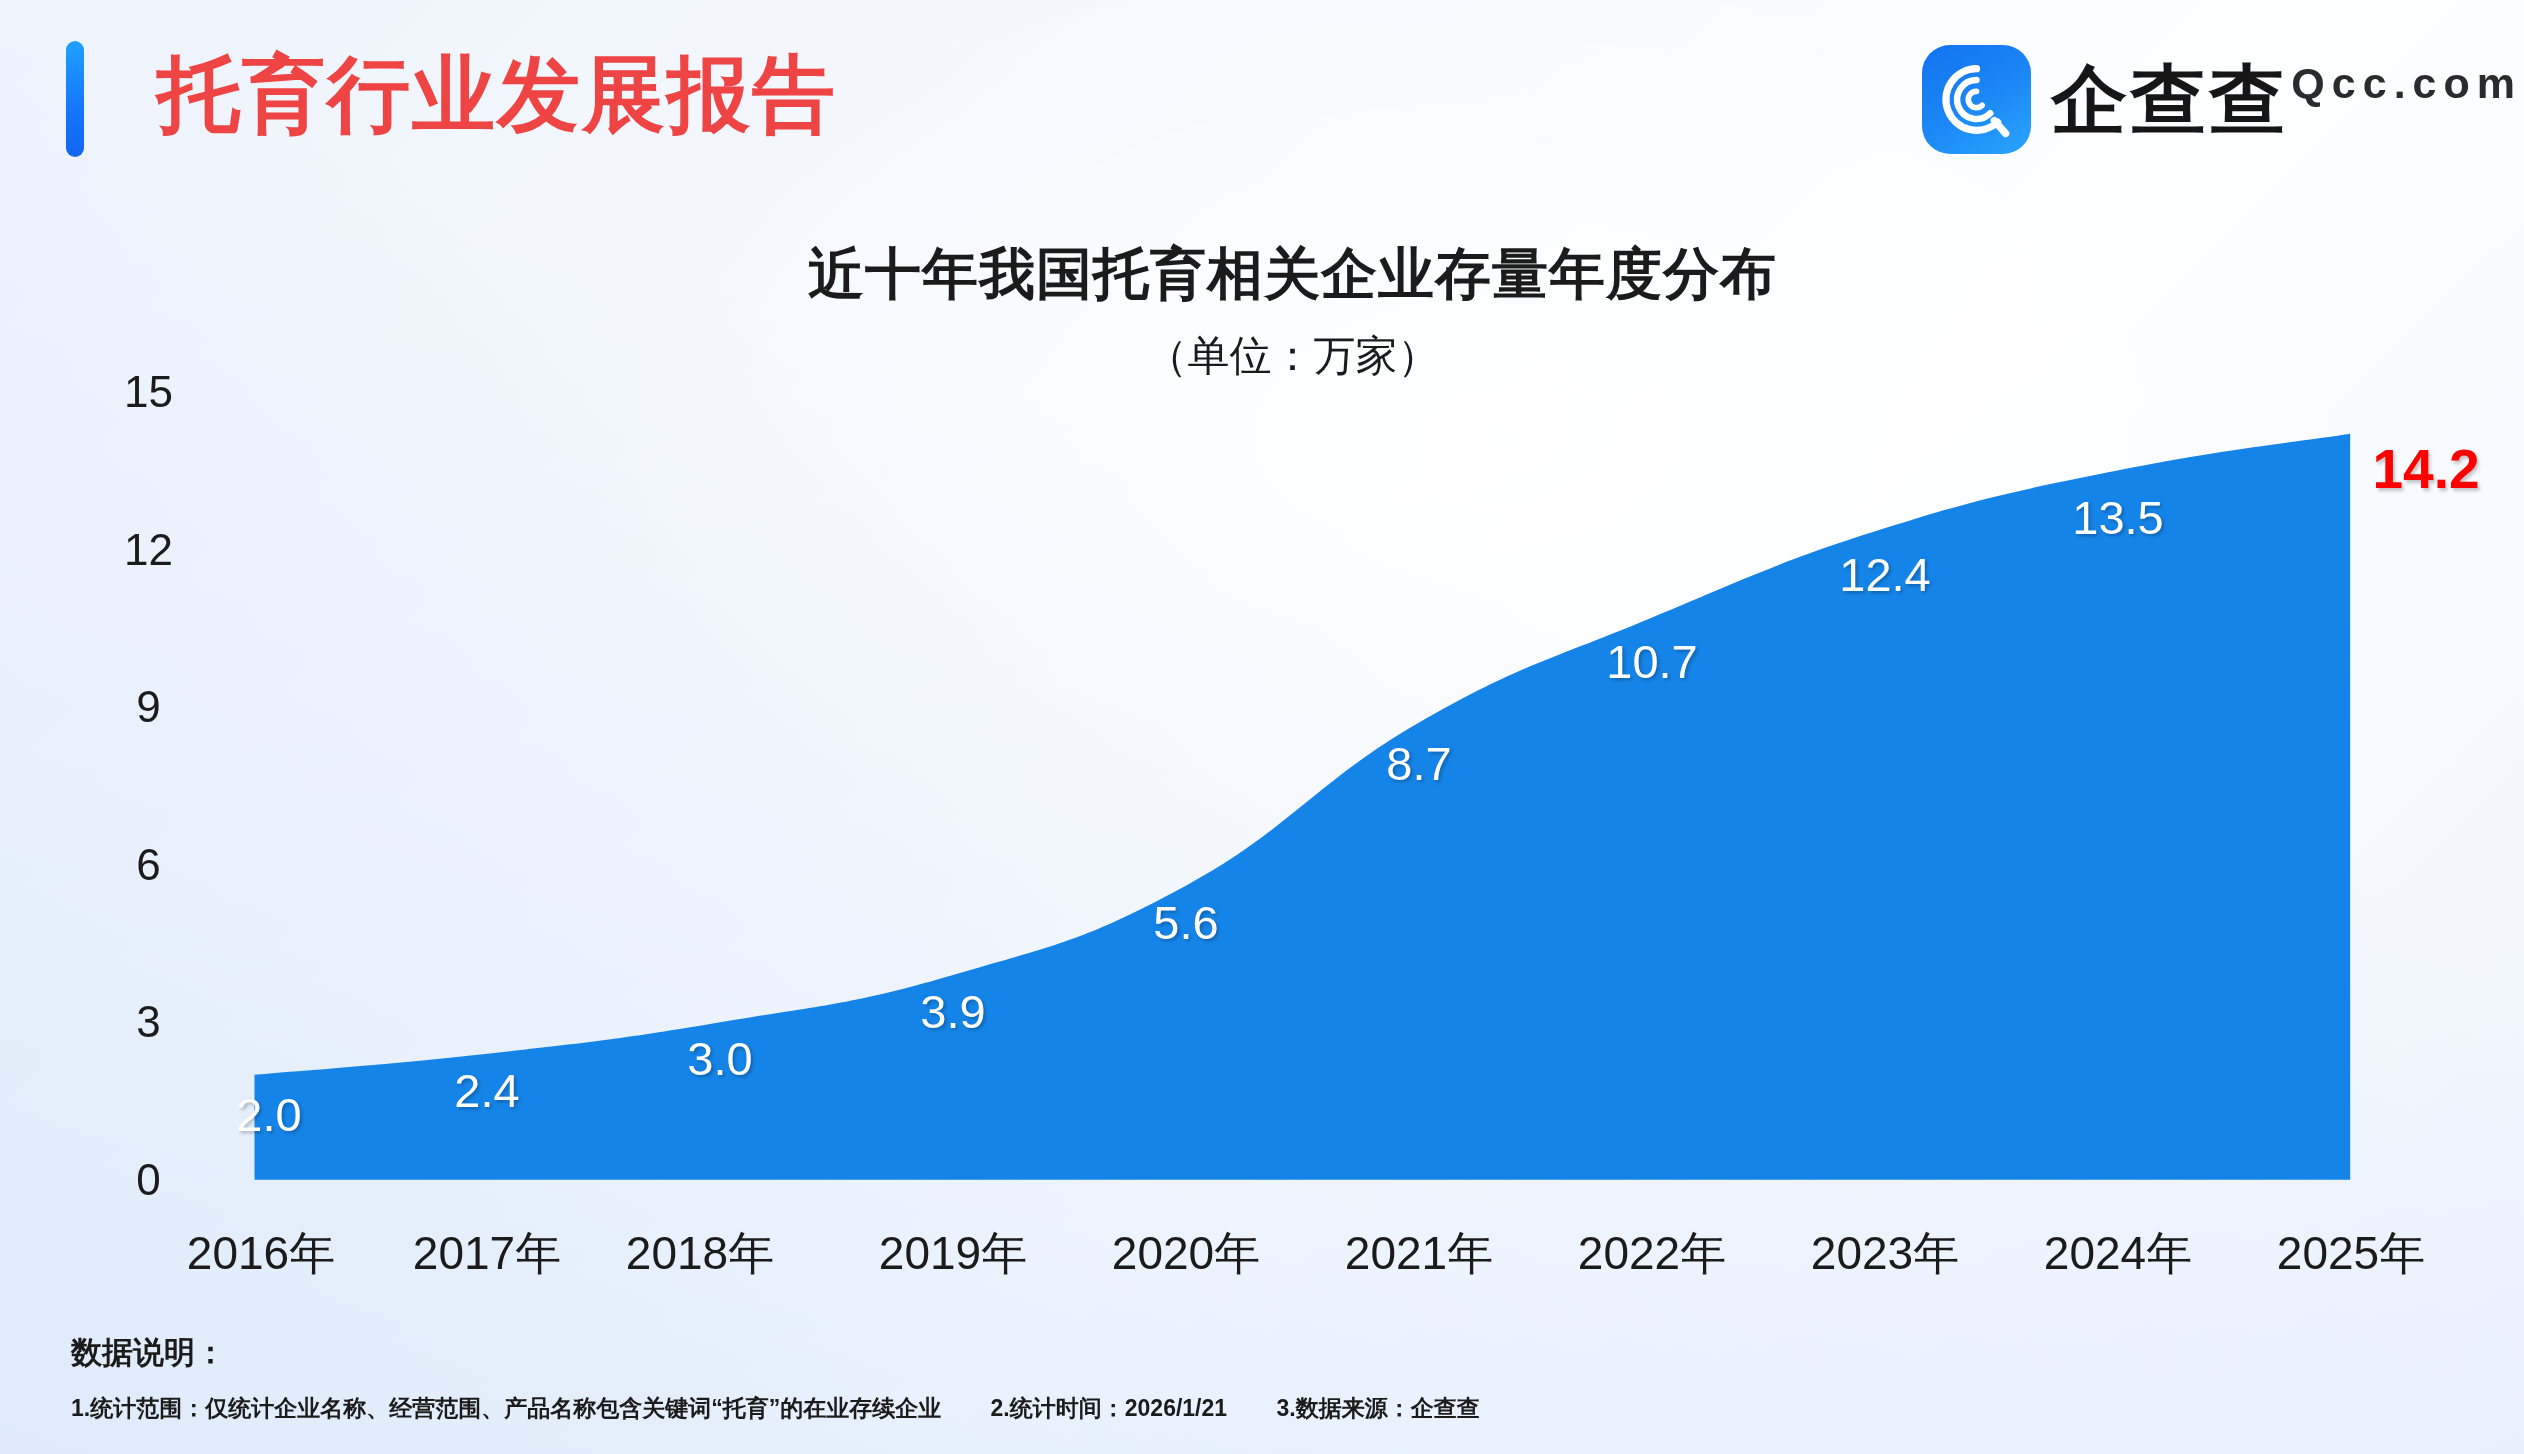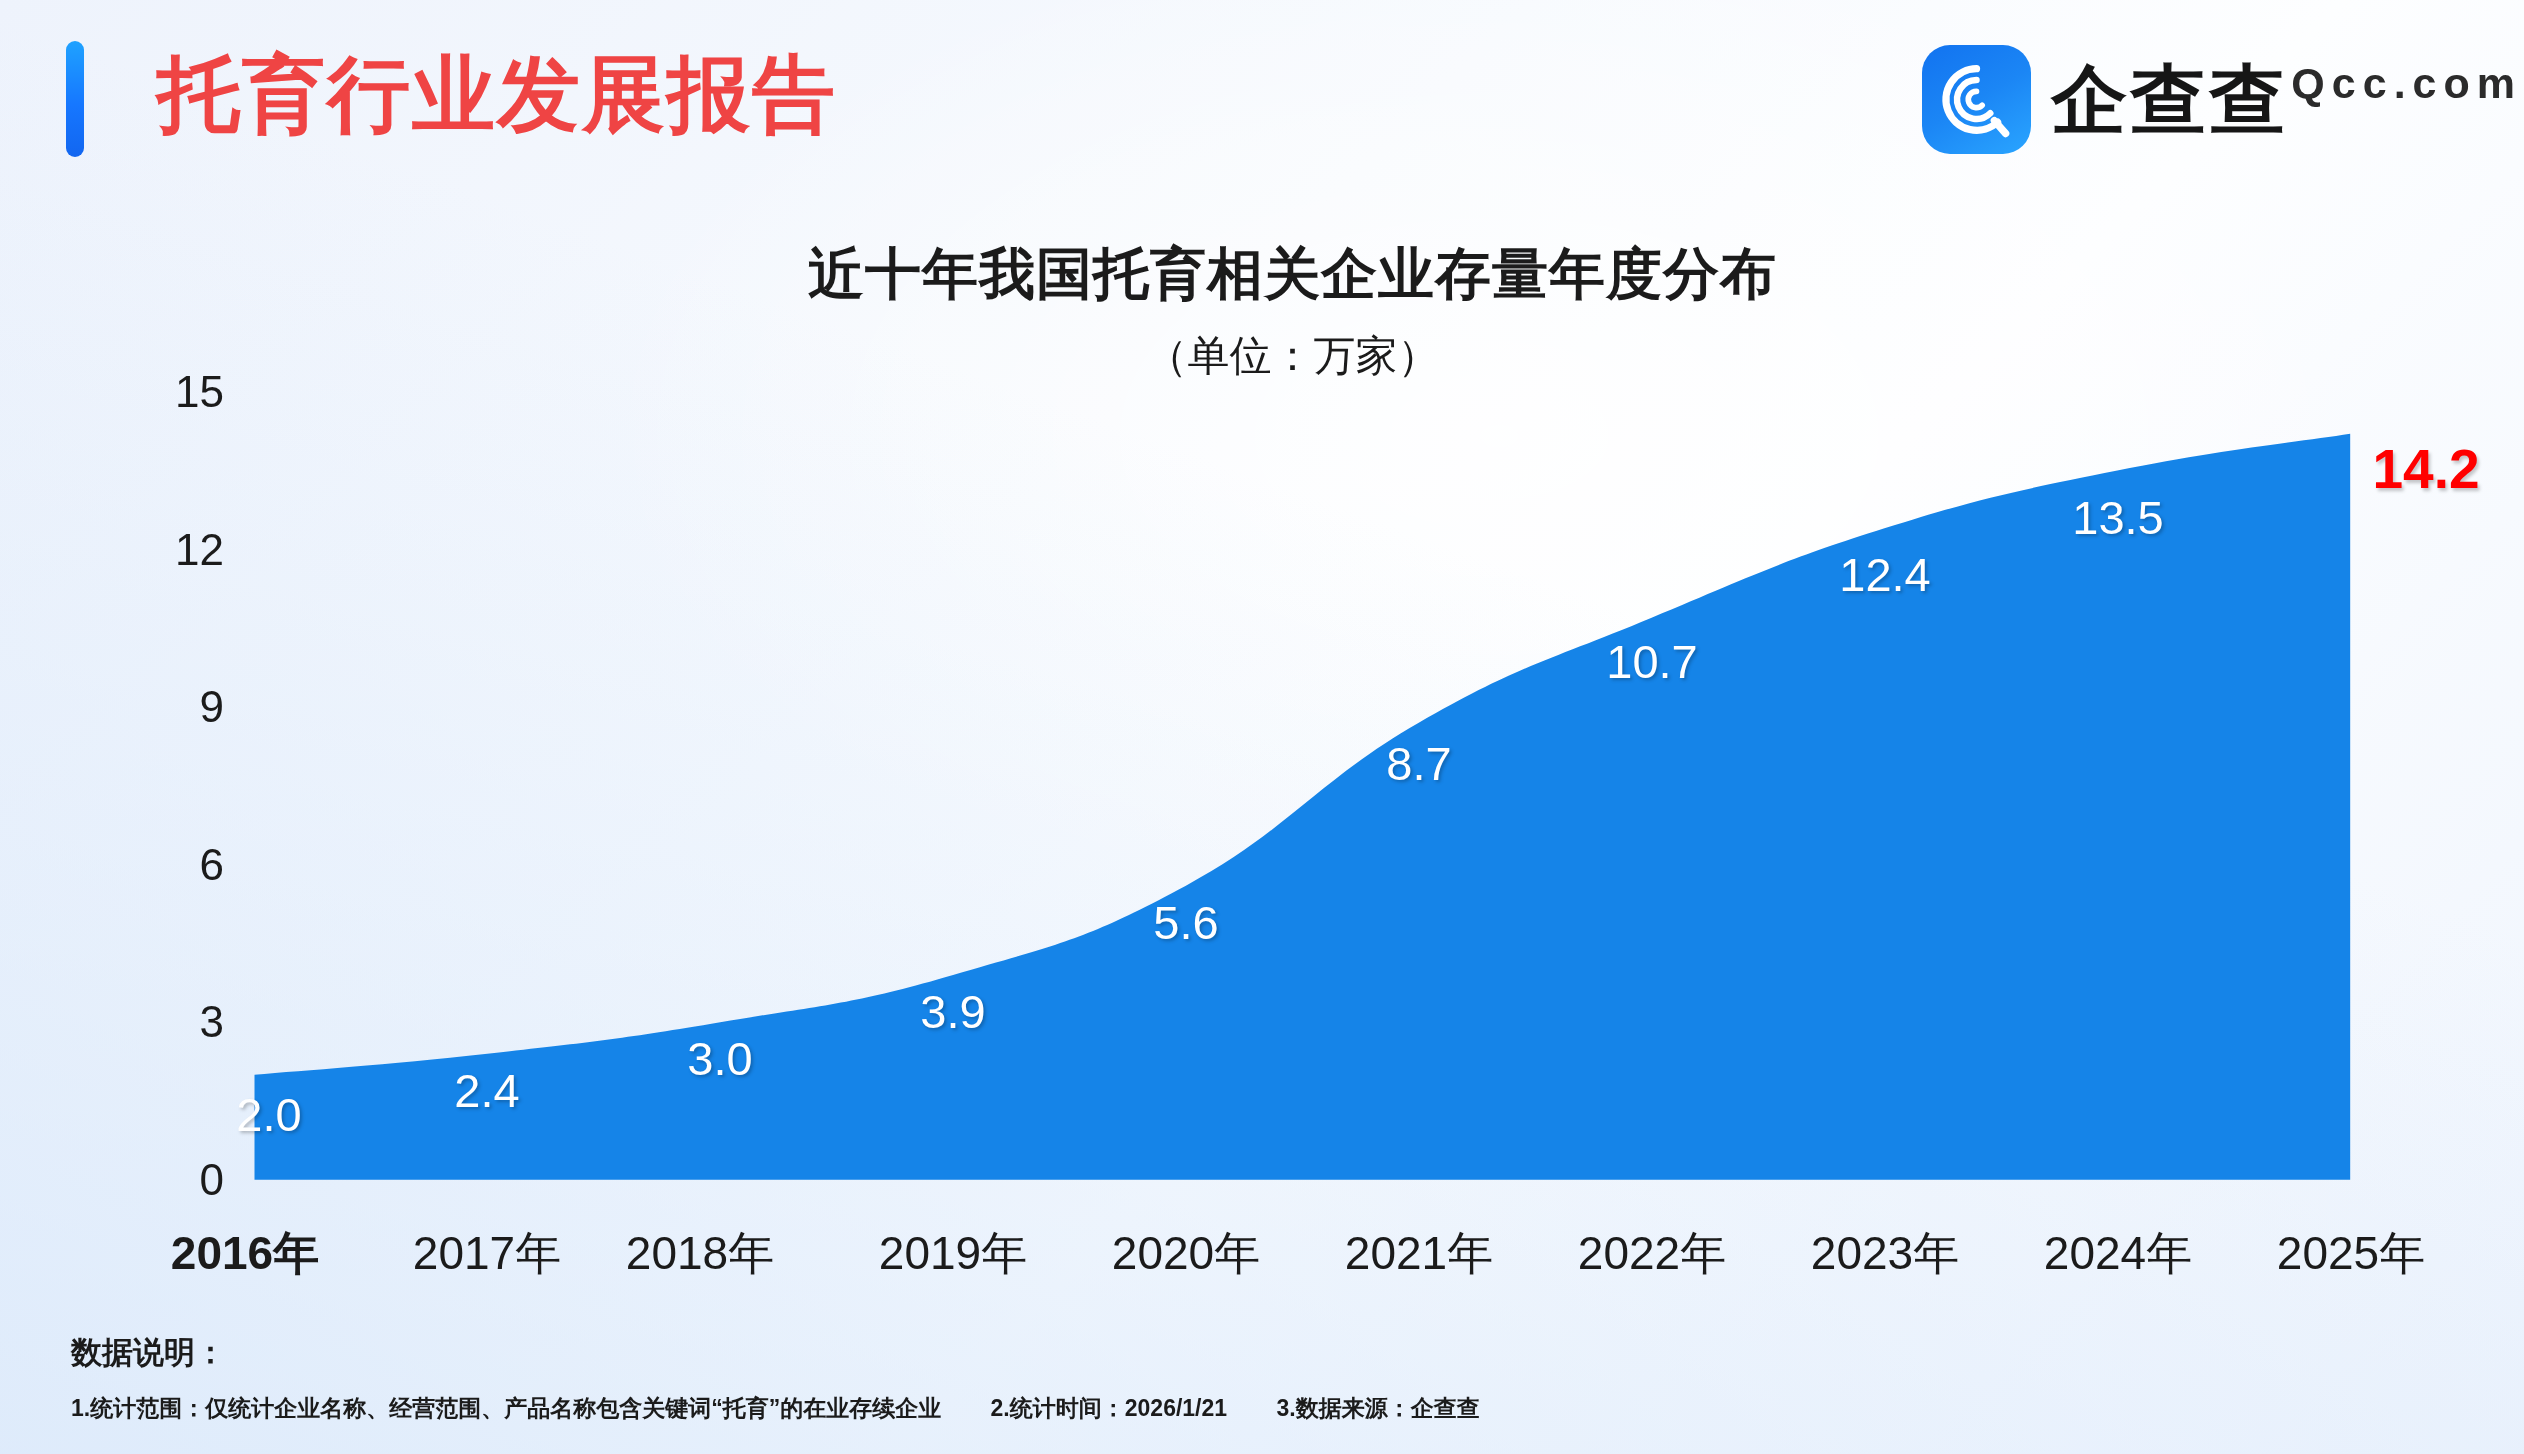--- a/index.html
+++ b/index.html
@@ -49,21 +49,21 @@
     font-size:56px; font-weight:bold; color:#1b1b1b; letter-spacing:1px;
   }
   .chart-subtitle{
     position:absolute; left:0; right:0; top:328px; text-align:center;
     font-size:42px; color:#1b1b1b;
   }
 
   
   .plot{ position:absolute; left:0; top:0; width:2585px; height:1454px; pointer-events:none; }
   .ytick{
-    position:absolute; width:151px; text-align:right;
+    position:absolute; width:151px; text-align:center;
     font-size:44px; color:#1b1b1b; transform:translateY(-50%);
   }
   .xtick{
     position:absolute; text-align:center;
     font-size:46px; color:#1b1b1b; transform:translateX(-50%);
   }
   .dlabel{
     position:absolute; transform:translate(-50%,-50%);
     font-size:47px; color:#ffffff;
     text-shadow:2px 2.5px 3.5px rgba(0,0,0,0.25);
@@ -123,21 +123,21 @@
   </svg>
   <div id="yticks">
       <div class="ytick" style="left: 73px; top: 1180px;">0</div>
       <div class="ytick" style="left: 73px; top: 1022px;">3</div>
       <div class="ytick" style="left: 73px; top: 865px;">6</div>
       <div class="ytick" style="left: 73px; top: 707px;">9</div>
       <div class="ytick" style="left: 73px; top: 550px;">12</div>
       <div class="ytick" style="left: 73px; top: 392px;">15</div>
     </div>
   <div id="xticks">
-      <div class="xtick" style="left: 245px; top: 1223px; font-weight: bold;">2016年</div>
+      <div class="xtick" style="left: 261px; top: 1223px;">2016年</div>
       <div class="xtick" style="left: 487px; top: 1223px;">2017年</div>
       <div class="xtick" style="left: 700px; top: 1223px;">2018年</div>
       <div class="xtick" style="left: 953px; top: 1223px;">2019年</div>
       <div class="xtick" style="left: 1186px; top: 1223px;">2020年</div>
       <div class="xtick" style="left: 1419px; top: 1223px;">2021年</div>
       <div class="xtick" style="left: 1652px; top: 1223px;">2022年</div>
       <div class="xtick" style="left: 1885px; top: 1223px;">2023年</div>
       <div class="xtick" style="left: 2118px; top: 1223px;">2024年</div>
       <div class="xtick" style="left: 2351px; top: 1223px;">2025年</div>
     </div>

